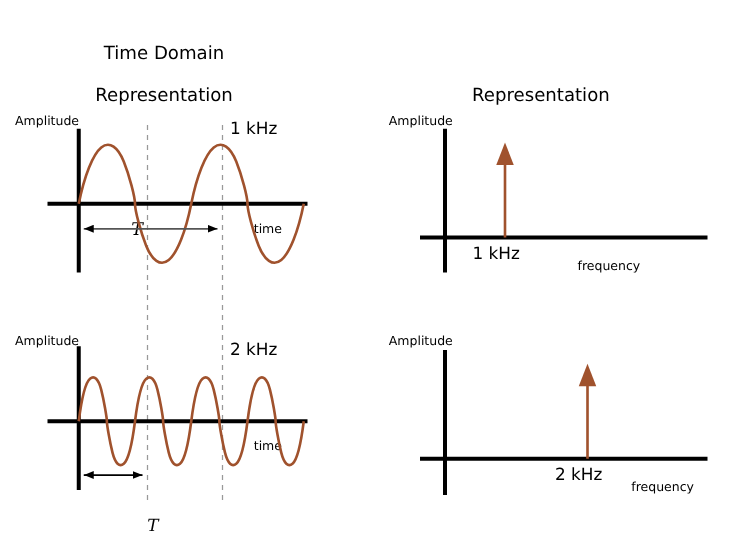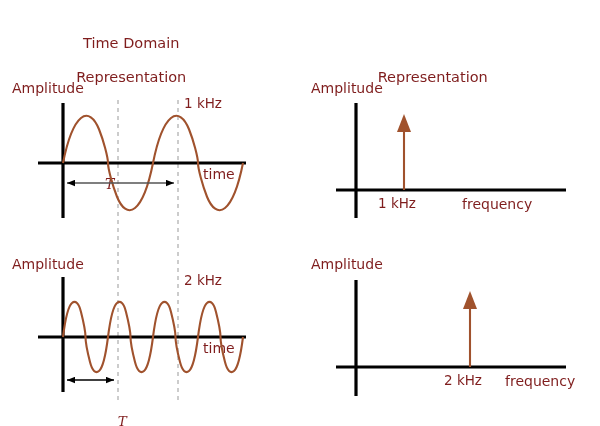--- a/index.html
+++ b/index.html
@@ -14,30 +14,31 @@
   #figure {
     position: relative;
     width: 600px;
     height: 426px;
     background: #ffffff;
     overflow: hidden;
   }
   .lbl {
     position: absolute;
     font-family: "DejaVu Sans", sans-serif;
-    color: #7f1d1d;
+    color: #000000;
     white-space: pre;
     line-height: 1.18;
   }
   .title {
     font-size: 14.5px;
     text-align: center;
   }
   .axis-label {
-    font-size: 14px;
+    font-size: 10px;
+    margin-top: 12px;
   }
   .tick-label {
     font-size: 13.5px;
   }
   .wave-label {
     font-size: 13.5px;
   }
   .period-label {
     font-size: 14px;
     font-style: italic;

